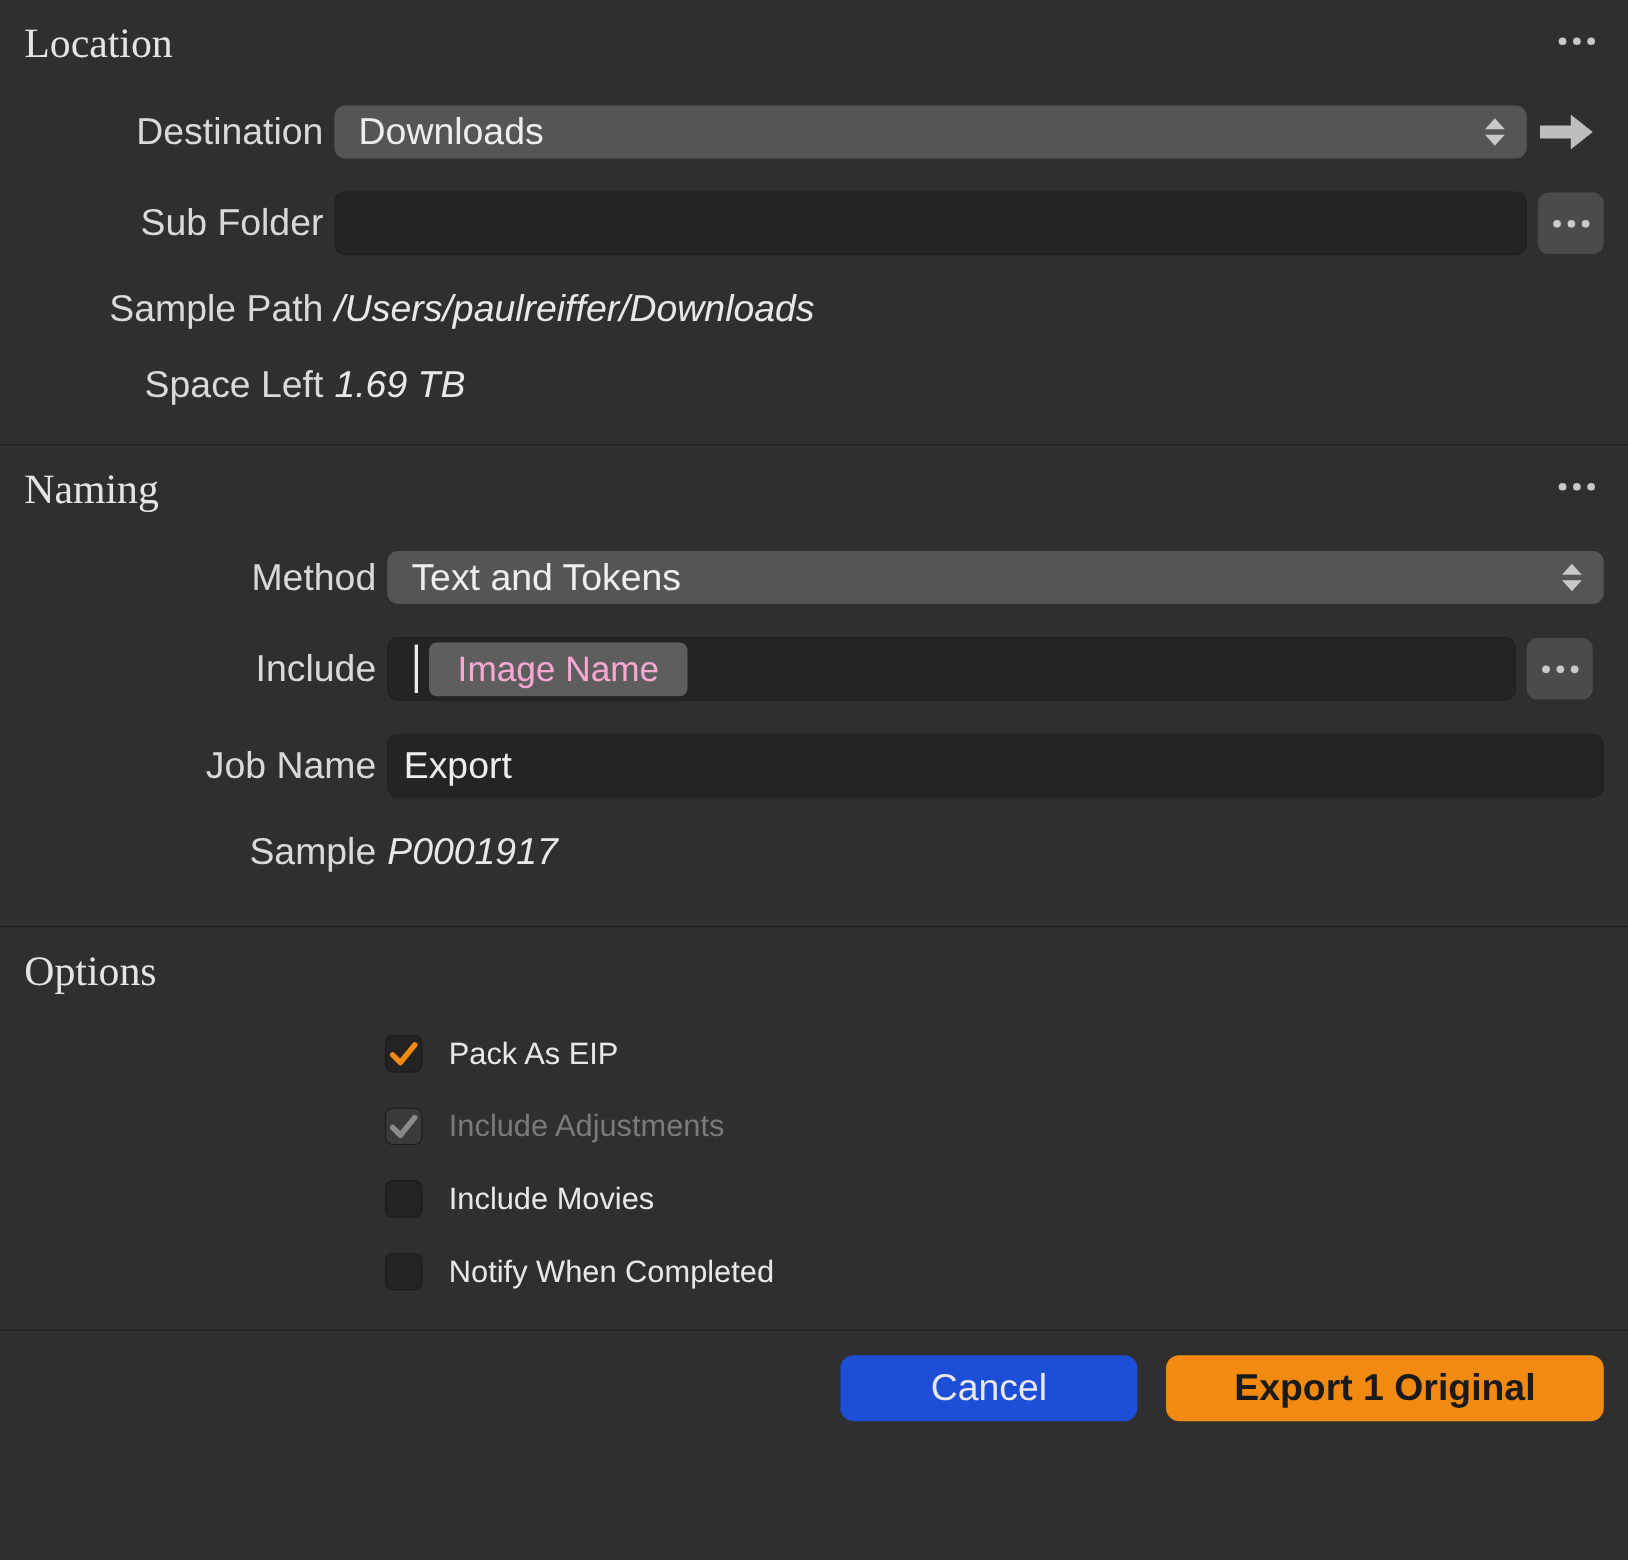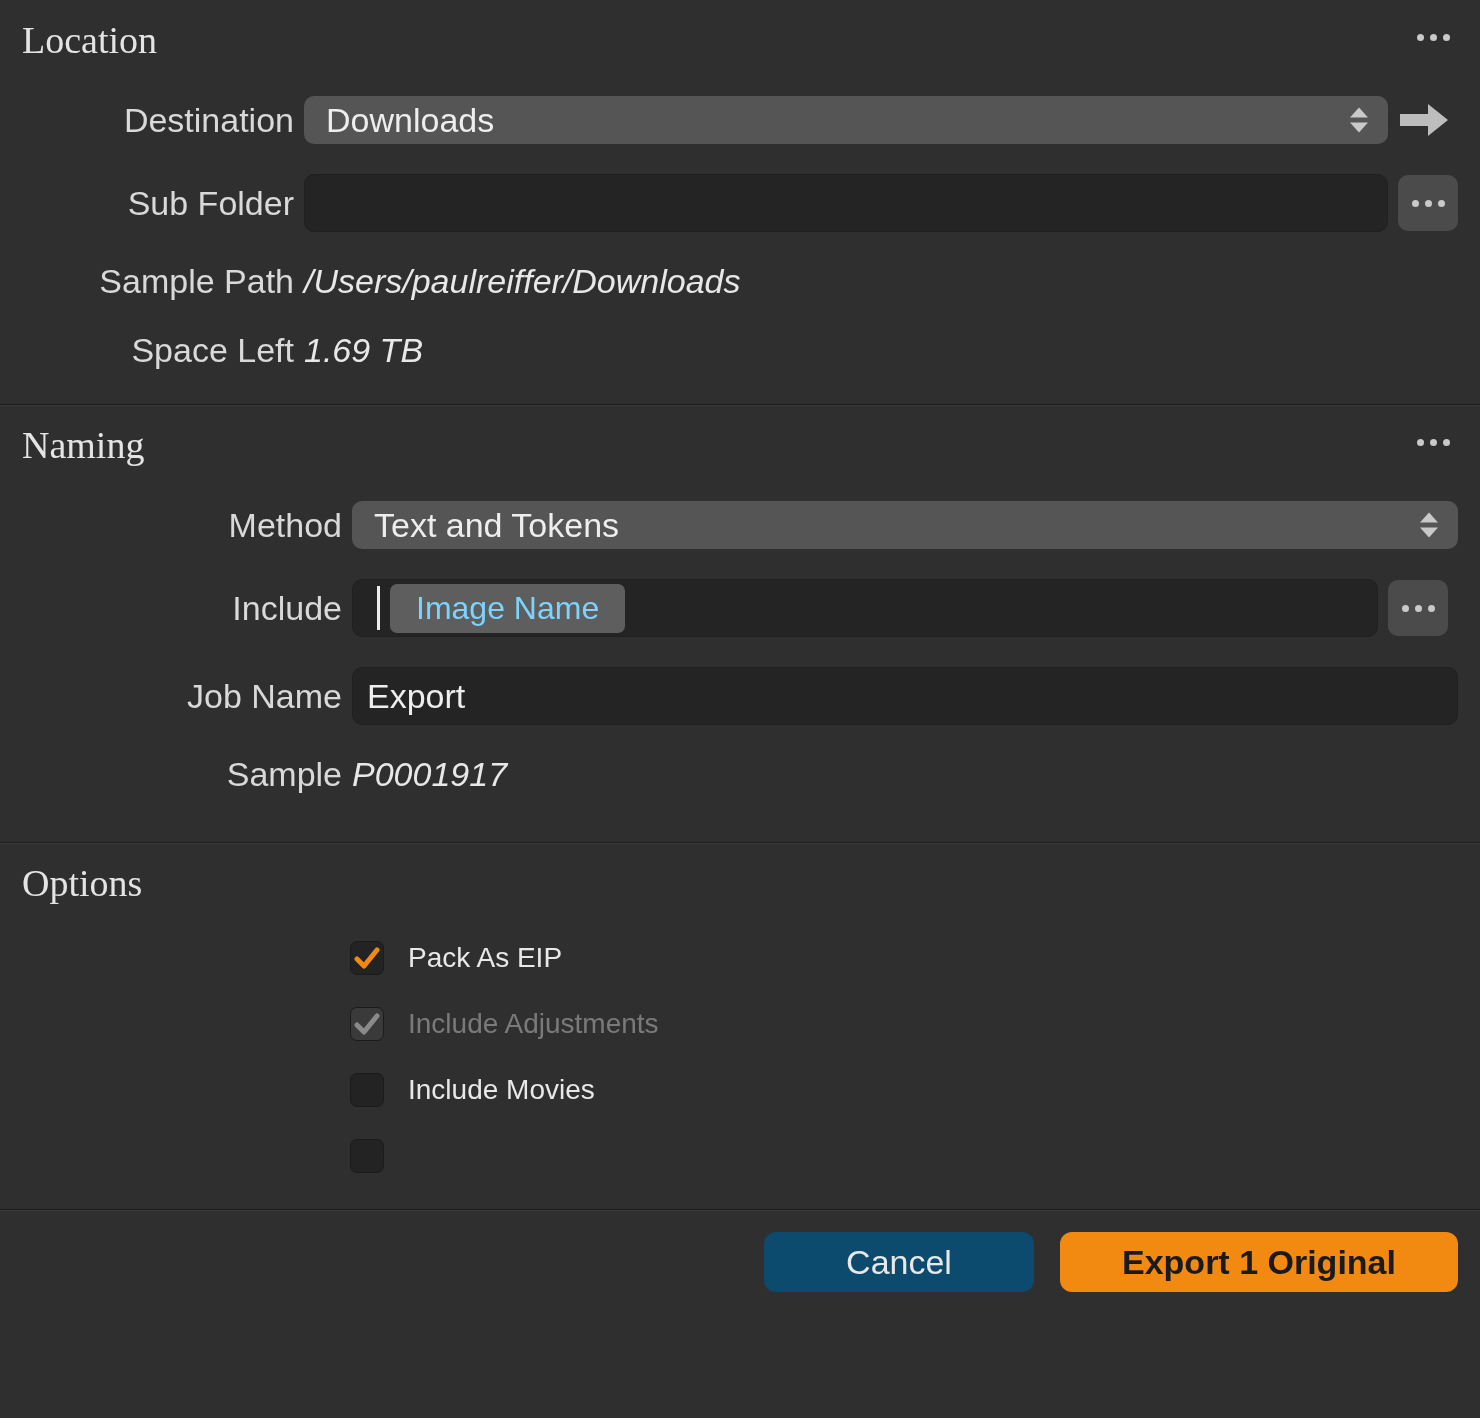--- a/index.html
+++ b/index.html
@@ -86,21 +86,21 @@
     font-size: 34px;
     overflow: hidden;
   }
   .well.token-host { position: relative; padding-left: 24px; }
   .token-cursor {
     width: 3px; height: 44px; background: #ededed;
     margin-right: 10px;
   }
   .token {
     background: #5e5e5e;
-    color: #7dd3fc;
+    color: #f9a8d4;
     border-radius: 7px;
     padding: 6px 26px;
     font-size: 32px;
   }
 
   
   .sq-btn {
     width: 60px; height: 56px;
     background: #4b4b4b;
     border-radius: 10px;
@@ -140,21 +140,21 @@
   .btn {
     height: 60px;
     border-radius: 12px;
     font-size: 34px;
     display: flex; align-items: center; justify-content: center;
     padding: 0 42px;
     cursor: pointer;
     user-select: none;
   }
   .btn-cancel {
-    background: #0c4a6e; color: #e8e8e8; min-width: 270px;
+    background: #1d4ed8; color: #e8e8e8; min-width: 270px;
   }
   .btn-primary {
     background: #f28a12; color: #1a1a1a; font-weight: 700; min-width: 398px;
   }
 
   .spacer { width: 60px; }
 </style>
 </head>
 <body>
 
@@ -274,20 +274,21 @@
       <span>Include Adjustments</span>
     </div>
 
     <div class="check-row">
       <div class="checkbox"></div>
       <span>Include Movies</span>
     </div>
 
     <div class="check-row" style="margin-bottom:8px;">
       <div class="checkbox"></div>
+      <span>Notify When Completed</span>
     </div>
 
   </div>
 </div>
 
 <div class="footer">
   <div class="btn btn-cancel">Cancel</div>
   <div class="btn btn-primary">Export 1 Original</div>
 </div>
 

